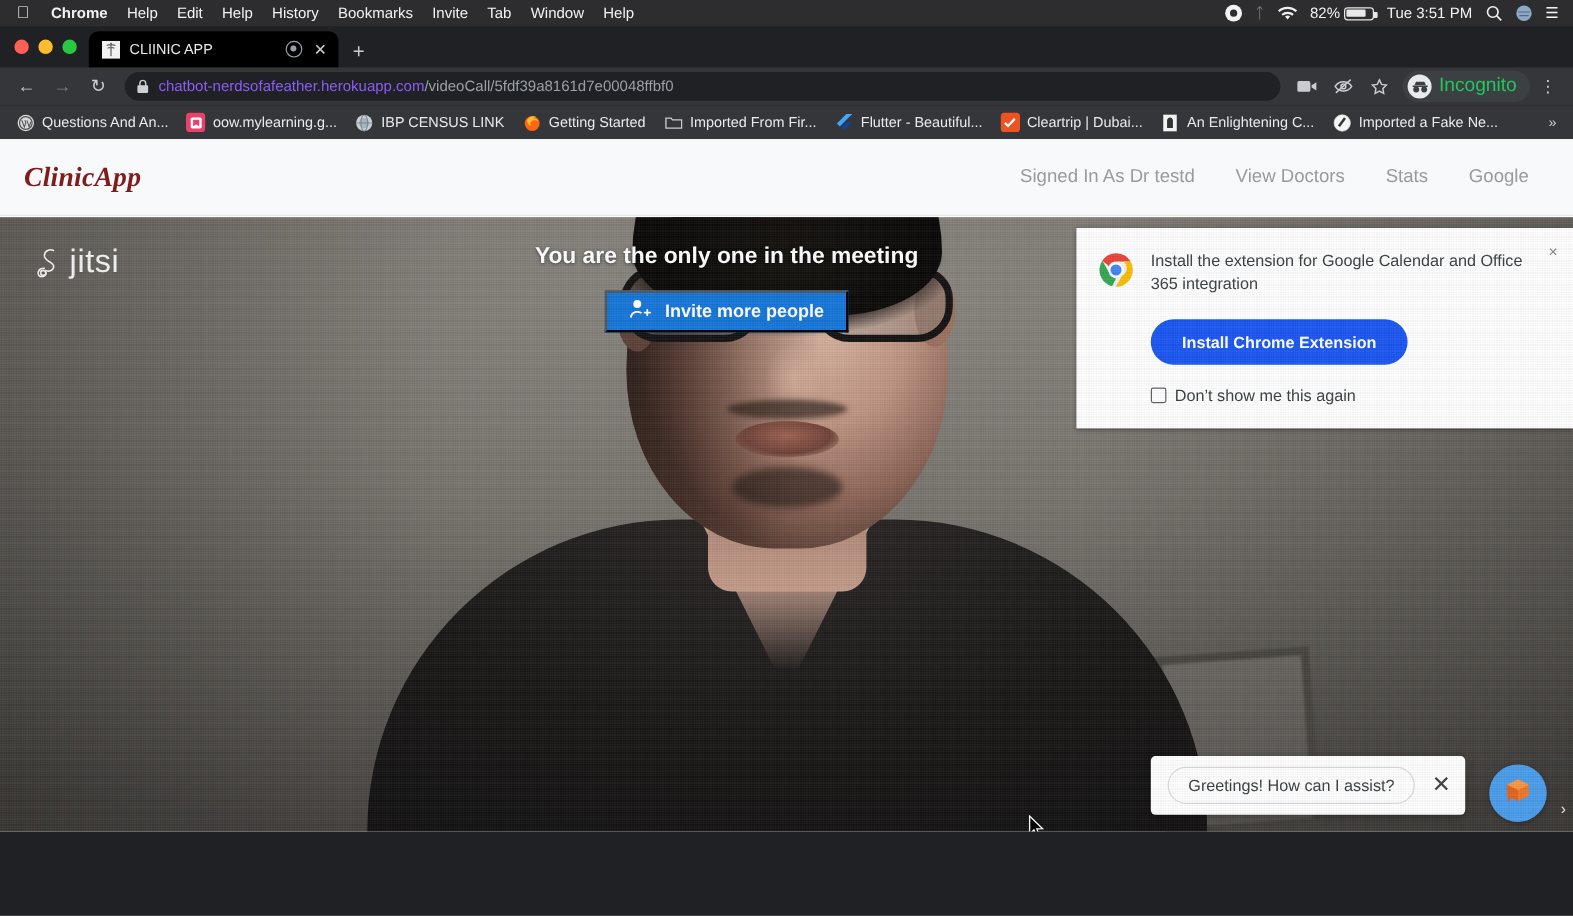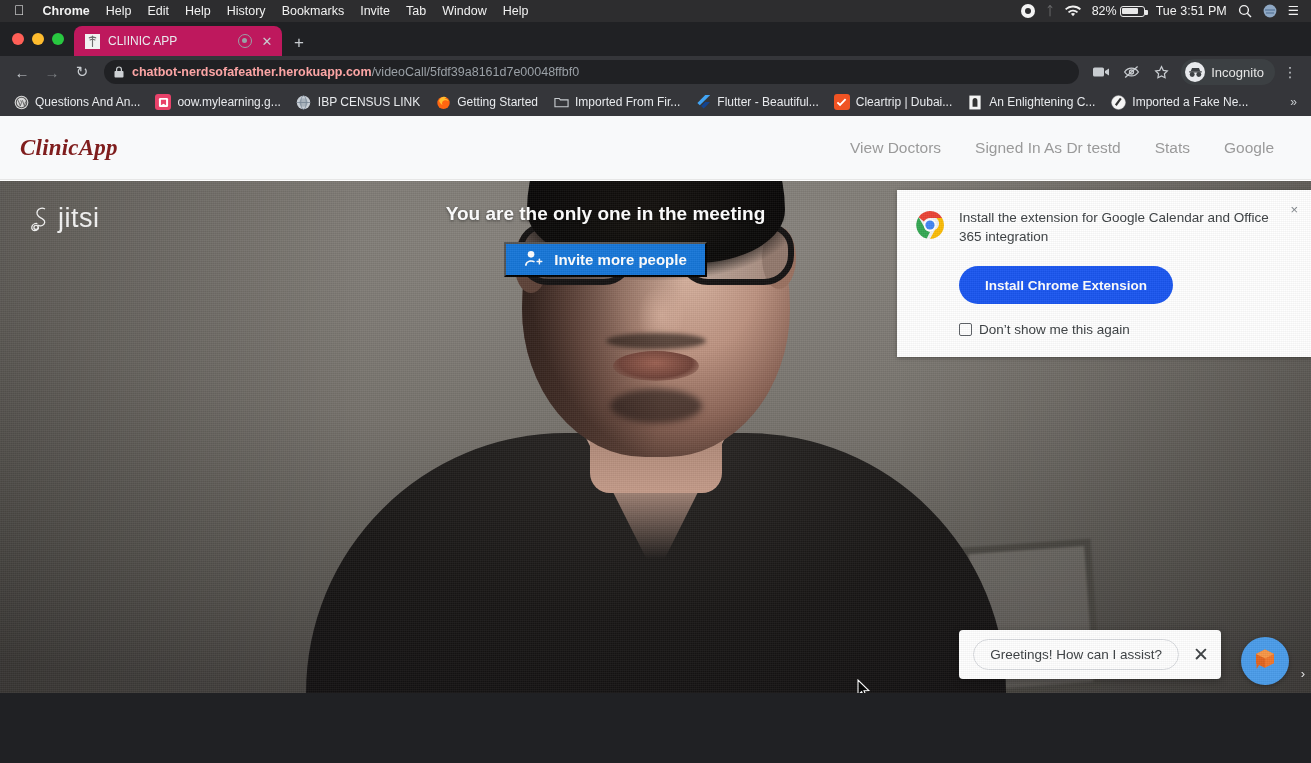--- a/index.html
+++ b/index.html
@@ -61,21 +61,21 @@
   }
   .traffic { display: flex; align-items: center; gap: 8px; height: 34px; padding: 0 10px 0 2px; }
   .tl { width: 12px; height: 12px; border-radius: 50%; }
   .tl.r { background: #ff5f57; }
   .tl.y { background: #febc2e; }
   .tl.g { background: #28c840; }
 
   .tab {
     display: flex; align-items: center;
     height: 30px; width: 208px;
-    background: #be185d;
+    background: #000000;
     border-radius: 8px 8px 0 0;
     padding: 0 8px 0 10px;
     gap: 8px;
   }
   .tab-favicon {
     width: 16px; height: 16px; flex: 0 0 16px;
     display: flex; align-items: center; justify-content: center;
   }
   .tab-title {
     color: #e8eaed; font-size: 12px; flex: 1;
@@ -105,33 +105,33 @@
     color: #c8ccd0; font-size: 15px;
   }
   .tb-btn.dim { color: #7b7f83; }
   .omnibox {
     flex: 1; height: 24px; background: #202124;
     border-radius: 13px; display: flex; align-items: center;
     padding: 0 10px; margin: 0 6px; gap: 8px; min-width: 0;
   }
   .lock { color: #cdd1d4; font-size: 10px; display:flex; }
   .url { font-size: 12.5px; white-space: nowrap; overflow: hidden; text-overflow: ellipsis; }
-  .url .host { color: #fca5a5; font-weight: bold; }
+  .url .host { color: #8b5cf6; }
   .url .path { color: #9aa0a6; }
   .tb-right { display: flex; align-items: center; gap: 2px; }
   .incognito-pill {
     display: flex; align-items: center; gap: 6px;
     background: #3c4043; border-radius: 13px;
     height: 26px; padding: 0 11px 0 4px; margin-left: 4px;
   }
   .incog-av {
     width: 20px; height: 20px; border-radius: 50%;
     background: #e8eaed; display:flex; align-items:center; justify-content:center;
   }
-  .incognito-pill span { color: #e5e5e5; font-size: 13px; }
+  .incognito-pill span { color: #22c55e; font-size: 16px; }
   .kebab { color: #c8ccd0; font-size: 14px; padding: 0 6px; letter-spacing: 0; line-height: 1; }
 
   
   .bookmarks {
     height: 28px; background: #35363a;
     display: flex; align-items: center; padding: 0 6px; gap: 1px;
     overflow: hidden;
   }
   .bm {
     display: flex; align-items: center; gap: 6px;
@@ -555,22 +555,22 @@
       <span>Imported a Fake Ne...</span>
     </div>
     <div class="bm-overflow">»</div>
   </div>
 
   <div class="page">
 
     <div class="navbar">
       <div class="brand">ClinicApp</div>
       <div class="nav-links">
+        <div class="nav-link">Signed In As Dr testd</div>
         <div class="nav-link">View Doctors</div>
-        <div class="nav-link">Signed In As Dr testd</div>
         <div class="nav-link">Stats</div>
         <div class="nav-link">Google</div>
       </div>
     </div>
 
     <div class="stage">
       <div class="wall-shadow"></div>
 
       <div class="frame"></div>
 

